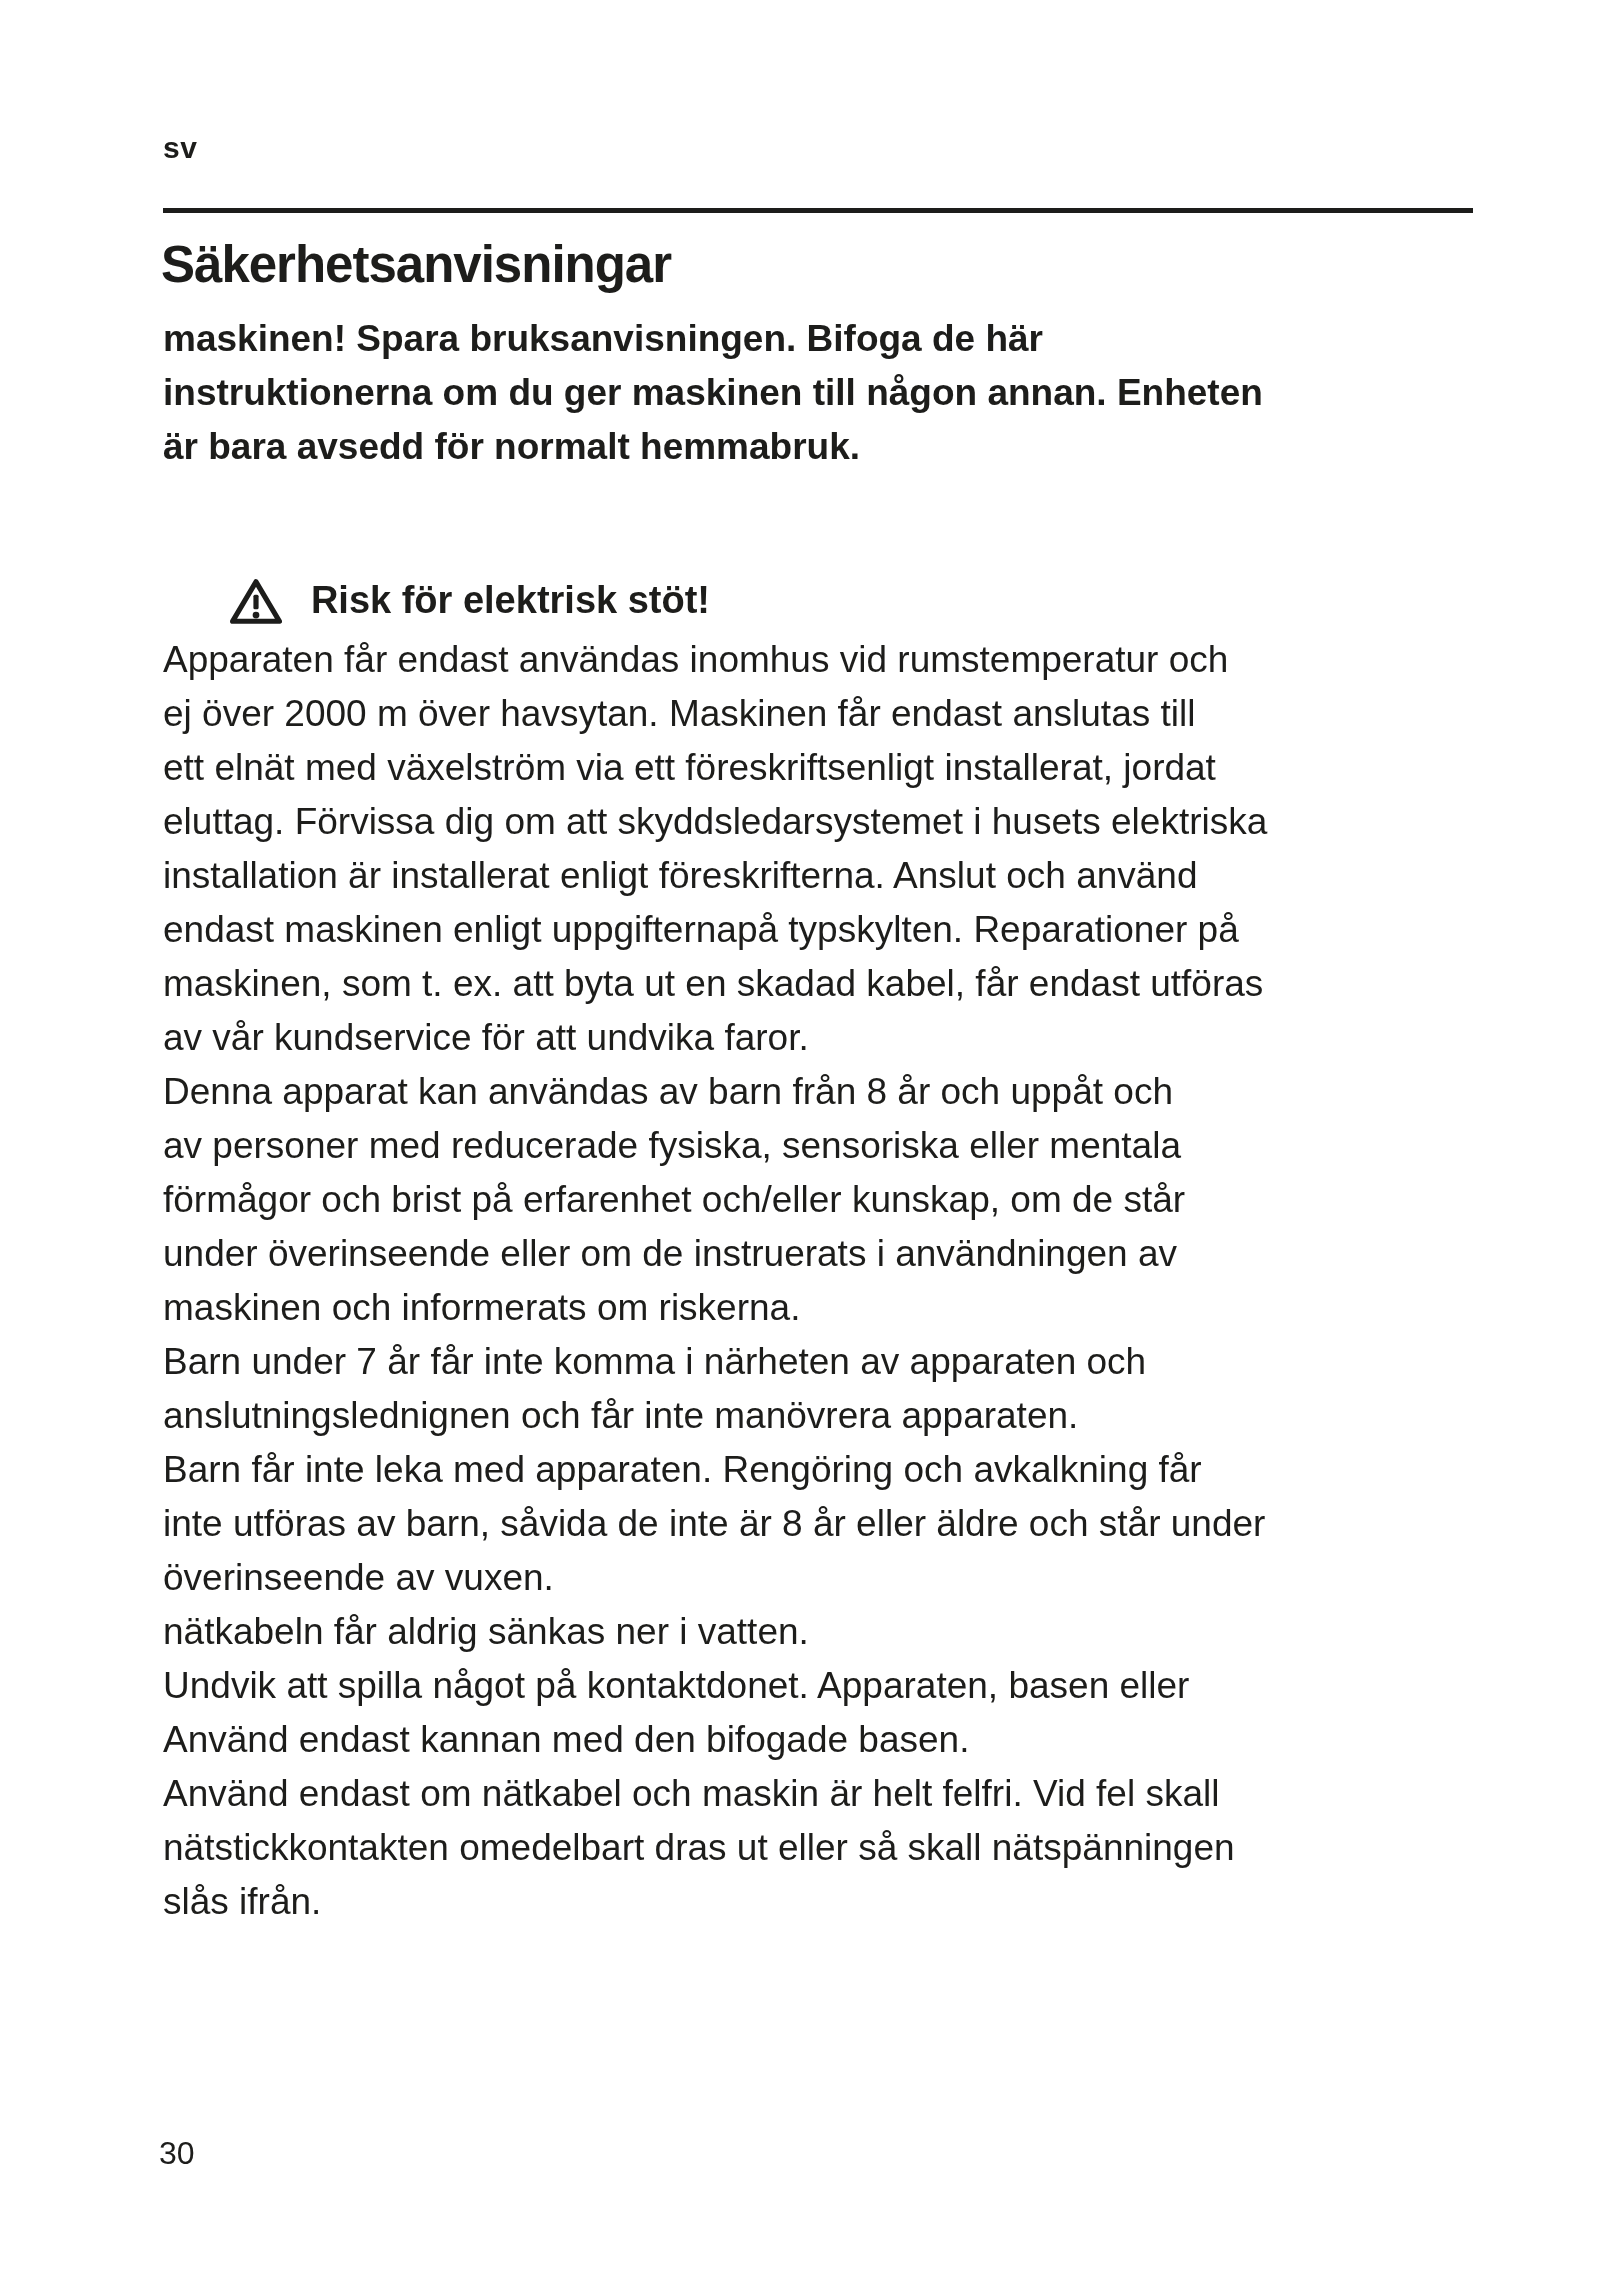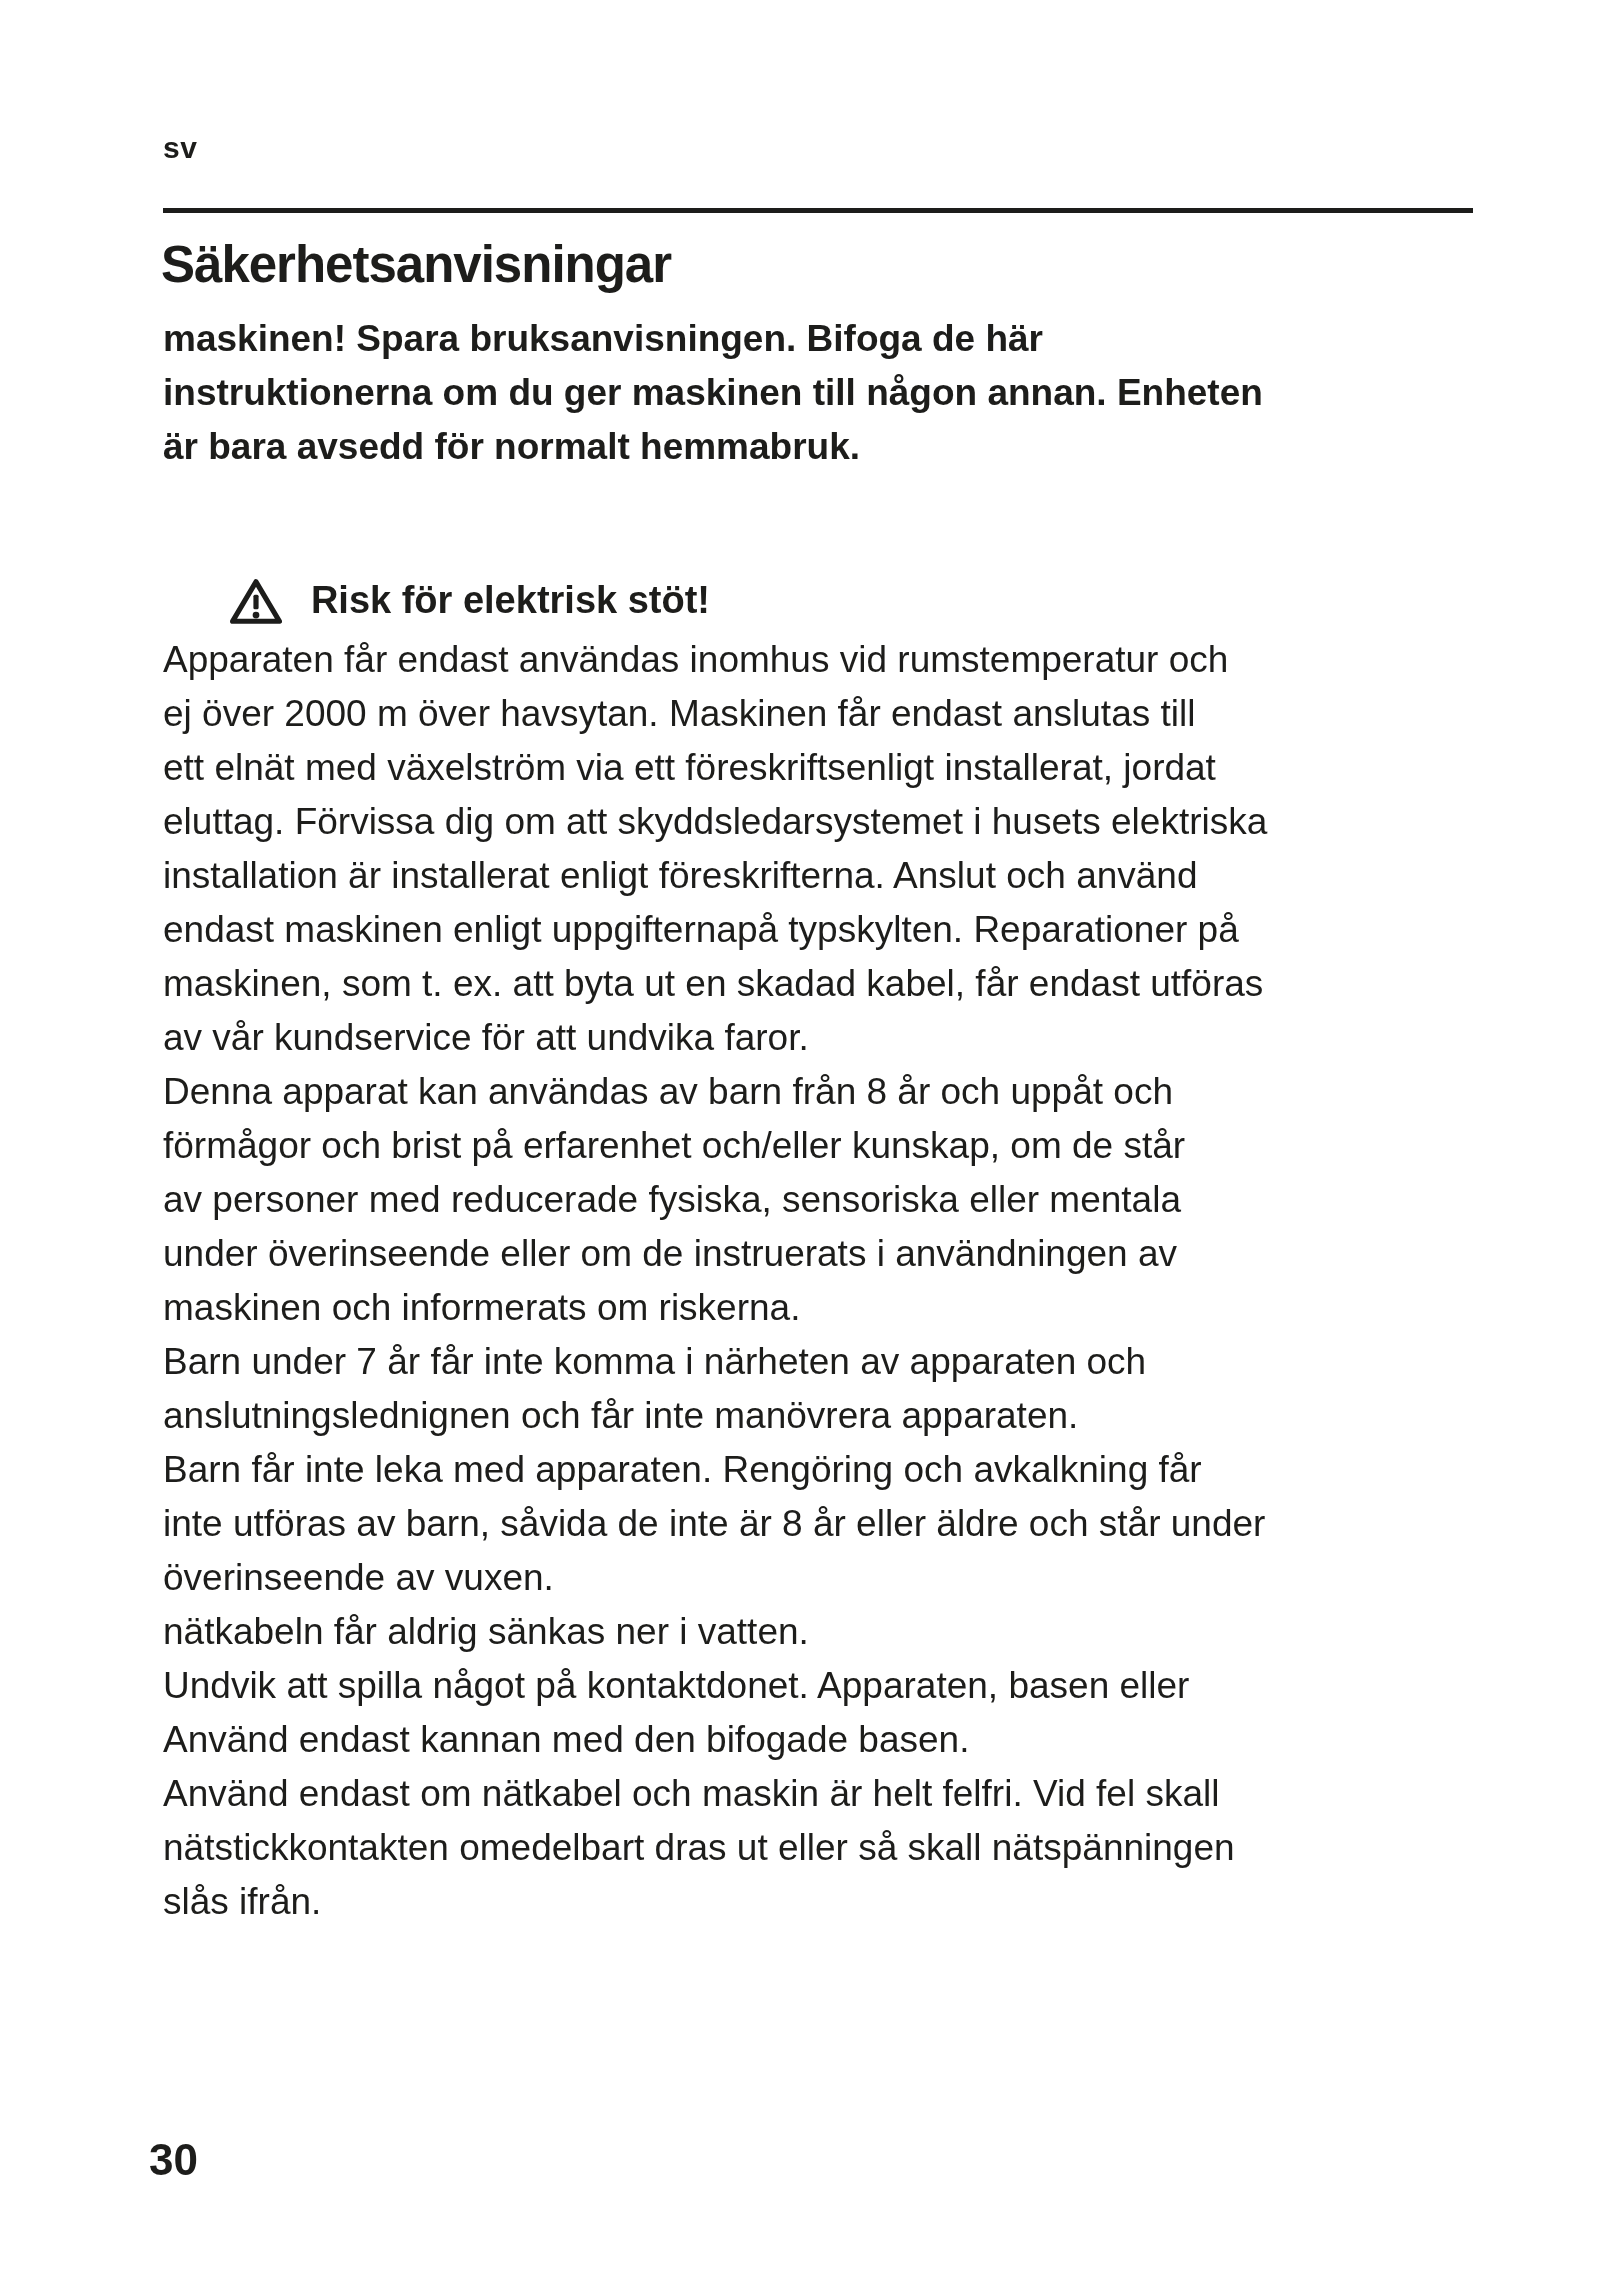--- a/index.html
+++ b/index.html
@@ -74,24 +74,23 @@
     position: absolute;
     left: 153px;
     top: 633px;
     font-size: 37px;
     font-weight: 400;
     line-height: 54px;
     white-space: nowrap;
   }
   .pageno {
     position: absolute;
-    left: 139px;
+    left: 149px;
     top: 2135px;
-    font-size: 44px;
-    font-weight: bold;
+    font-size: 32px;
   }
   .line { min-height: 54px; }
 </style>
 </head>
 <body>
 
 <div class="page">
 
   <div class="lang">sv</div>
 
@@ -117,22 +116,22 @@
   <div class="bodytext">
     <div class="line">Apparaten får endast användas inomhus vid rumstemperatur och</div>
     <div class="line">ej över 2000 m över havsytan. Maskinen får endast anslutas till</div>
     <div class="line">ett elnät med växelström via ett föreskriftsenligt installerat, jordat</div>
     <div class="line">eluttag. Förvissa dig om att skyddsledarsystemet i husets elektriska</div>
     <div class="line">installation är installerat enligt föreskrifterna. Anslut och använd</div>
     <div class="line">endast maskinen enligt uppgifternapå typskylten. Reparationer på</div>
     <div class="line">maskinen, som t. ex. att byta ut en skadad kabel, får endast utföras</div>
     <div class="line">av vår kundservice för att undvika faror.</div>
     <div class="line">Denna apparat kan användas av barn från 8 år och uppåt och</div>
+    <div class="line">av personer med reducerade fysiska, sensoriska eller mentala</div>
     <div class="line">förmågor och brist på erfarenhet och/eller kunskap, om de står</div>
-    <div class="line">av personer med reducerade fysiska, sensoriska eller mentala</div>
     <div class="line">under överinseende eller om de instruerats i användningen av</div>
     <div class="line">maskinen och informerats om riskerna.</div>
     <div class="line">Barn under 7 år får inte komma i närheten av apparaten och</div>
     <div class="line">anslutningslednignen och får inte manövrera apparaten.</div>
     <div class="line">Barn får inte leka med apparaten. Rengöring och avkalkning får</div>
     <div class="line">inte utföras av barn, såvida de inte är 8 år eller äldre och står under</div>
     <div class="line">överinseende av vuxen.</div>
     <div class="line">nätkabeln får aldrig sänkas ner i vatten.</div>
     <div class="line">Undvik att spilla något på kontaktdonet. Apparaten, basen eller</div>
     <div class="line">Använd endast kannan med den bifogade basen.</div>

